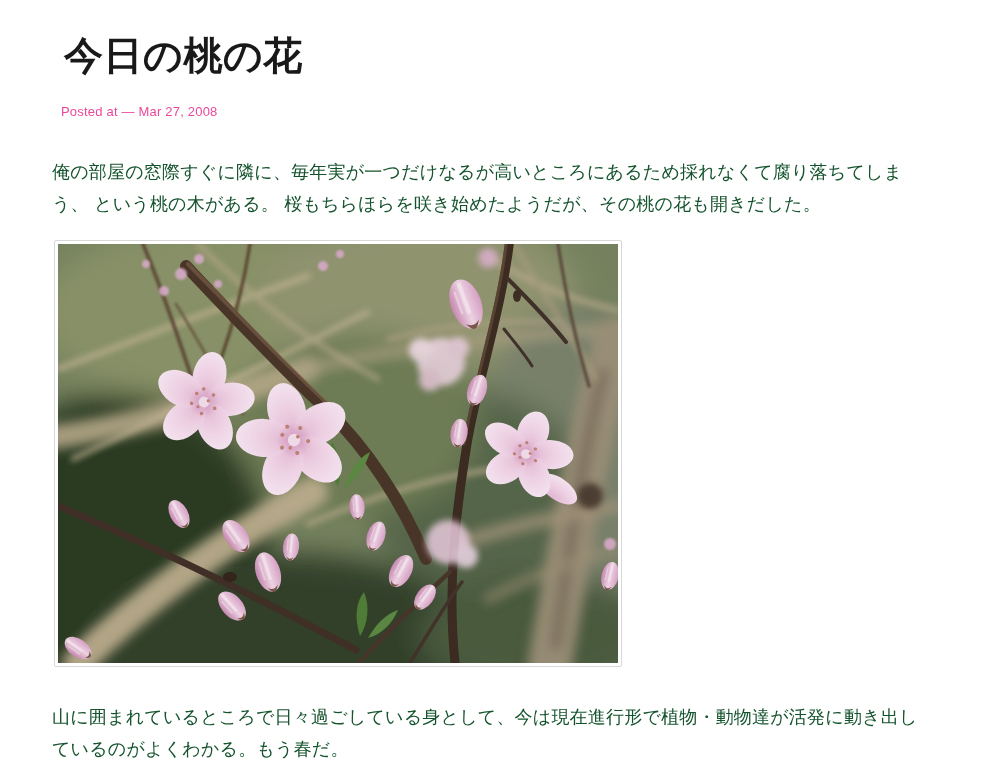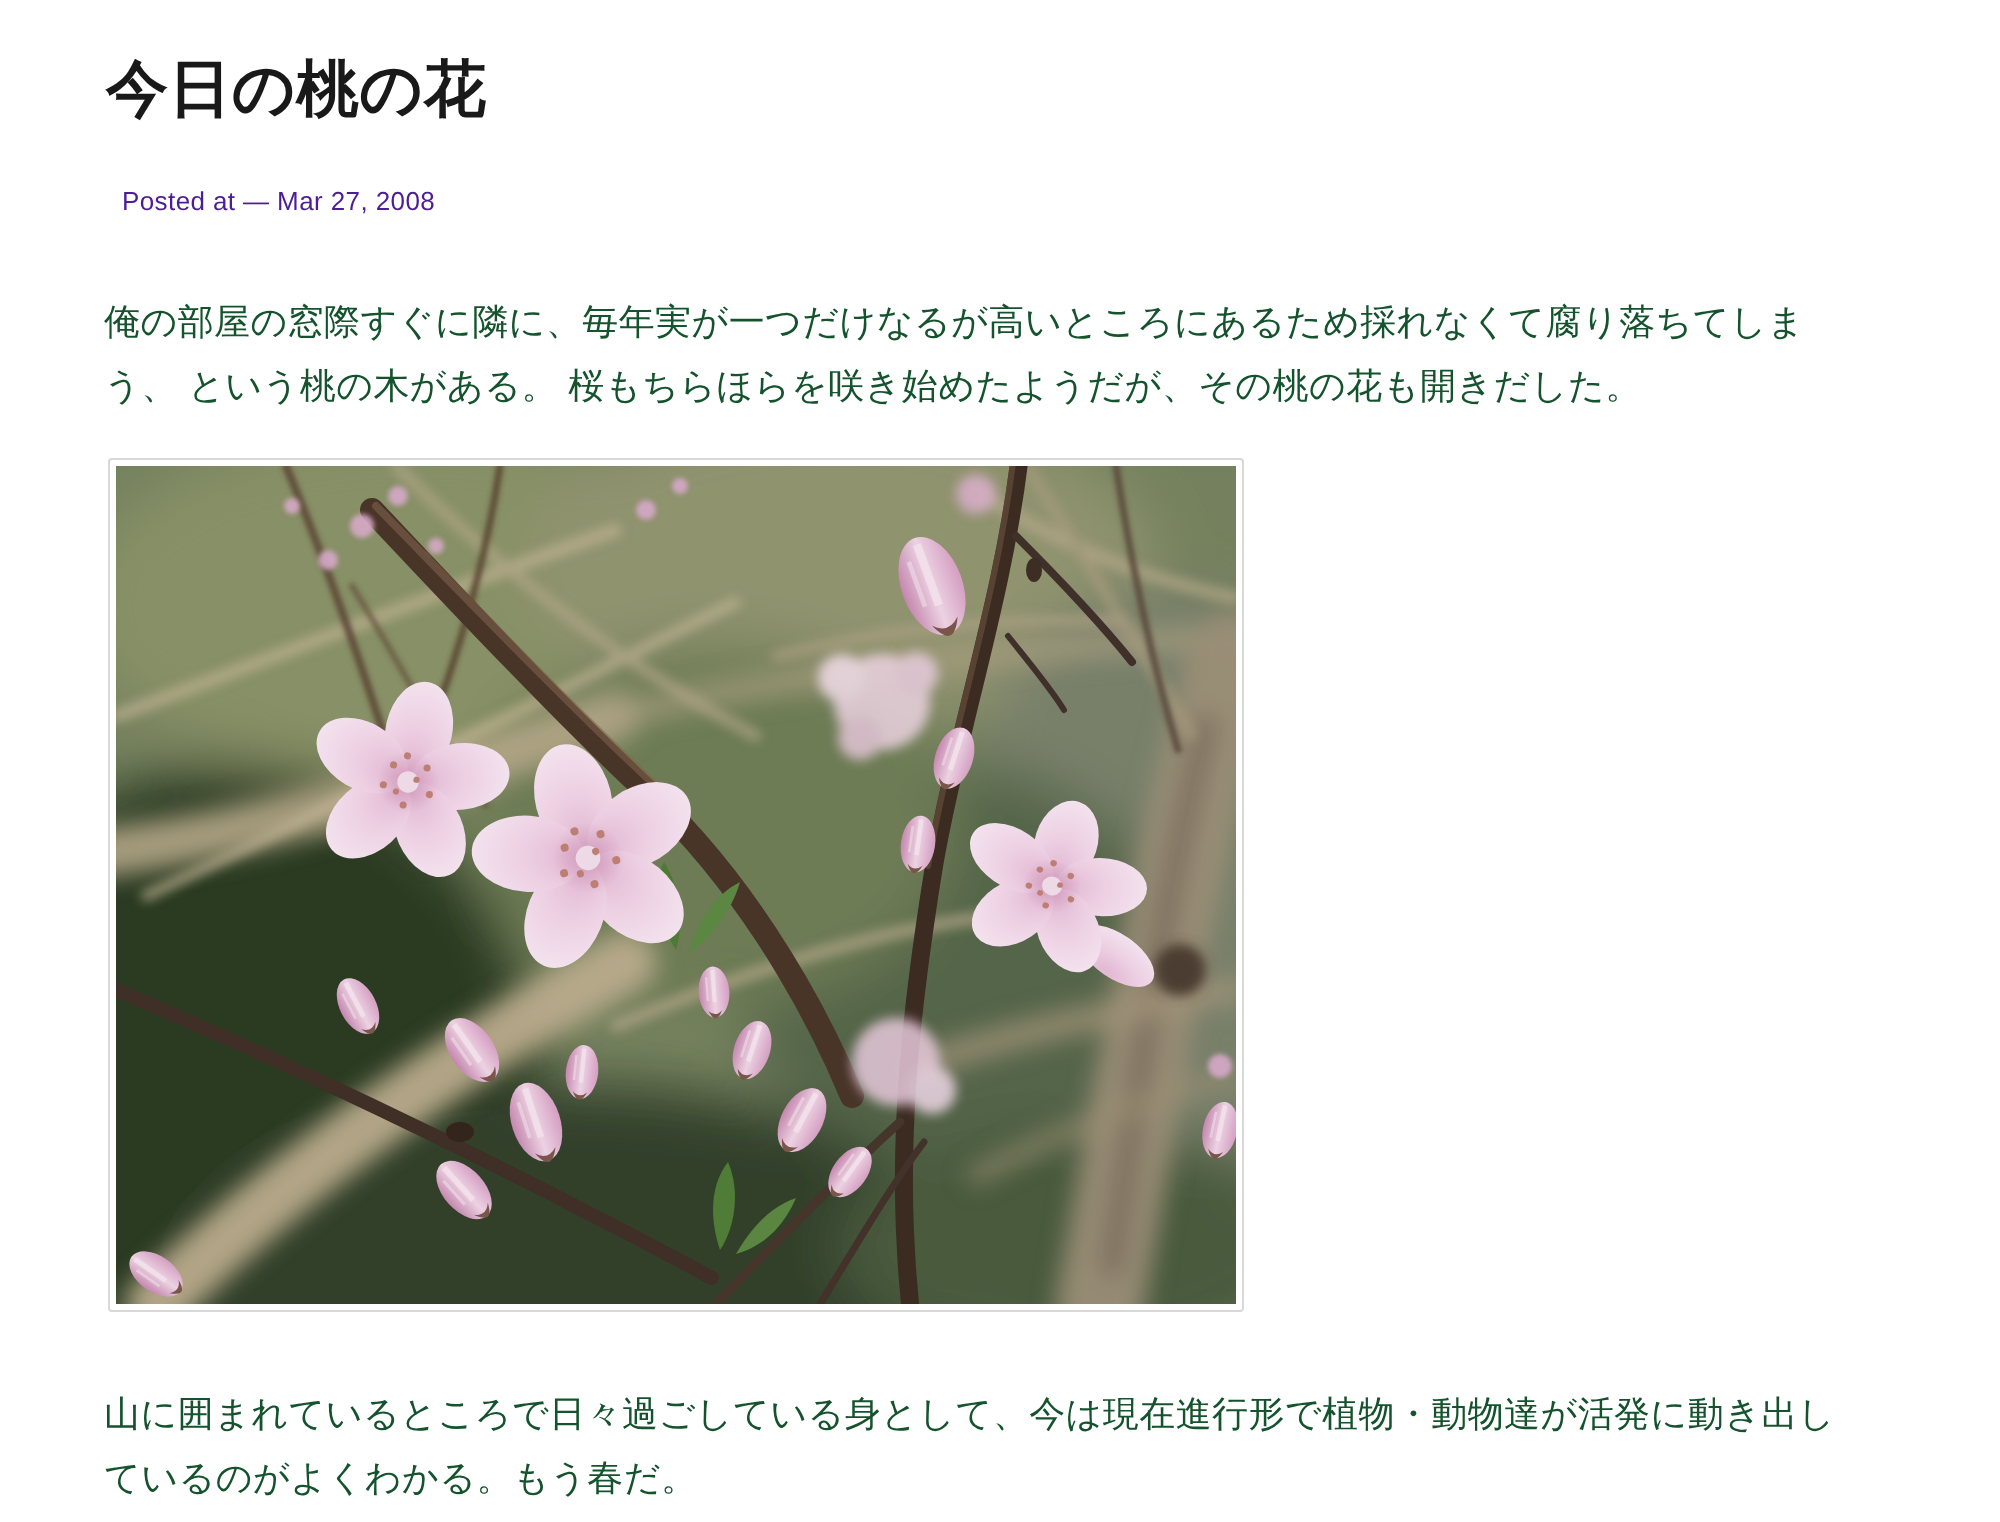--- a/index.html
+++ b/index.html
@@ -4,26 +4,26 @@
 <style>
   html,body{margin:0;padding:0;background:#ffffff;}
   body{
     width:1000px;height:761px;overflow:hidden;
     font-family:"Liberation Sans","DejaVu Sans",sans-serif;
     -webkit-font-smoothing:antialiased;
   }
   .page{position:relative;width:1000px;height:761px;background:#ffffff;}
   article{padding:26px 0 0 52px;}
   h1.post-title{
-    margin:1px;font-size:31px;line-height:36px;font-weight:700;
+    margin:12px;font-size:39px;line-height:36px;font-weight:700;
     color:#191919;letter-spacing:.5px;
   }
   .post-meta{
     margin:30px 0 0 9px;font-size:13px;line-height:16px;
-    color:#4c1d95;letter-spacing:.2px;
+    color:#ec4899;letter-spacing:.2px;
   }
   p.body-text{
     margin:36px 0 0 0;width:868px;
     font-size:18px;line-height:32px;color:#14532d;letter-spacing:.2px;
     text-align:left;word-break:break-all;
   }
   p.body-text.second{margin-top:30px;}
   figure.photo-frame{
     display:inline-block;margin:20px 0 0 2px;padding:3px;
     border:1px solid #d8d8d8;border-radius:2px;background:#ffffff;

